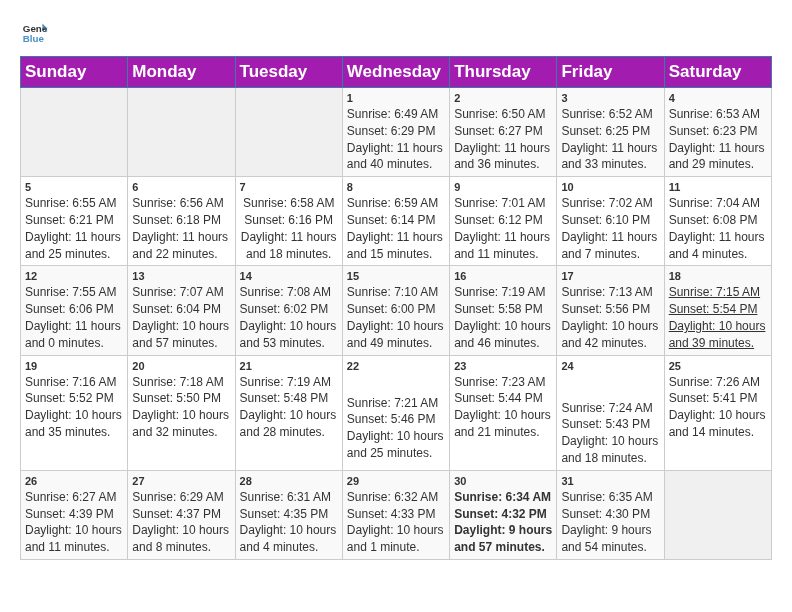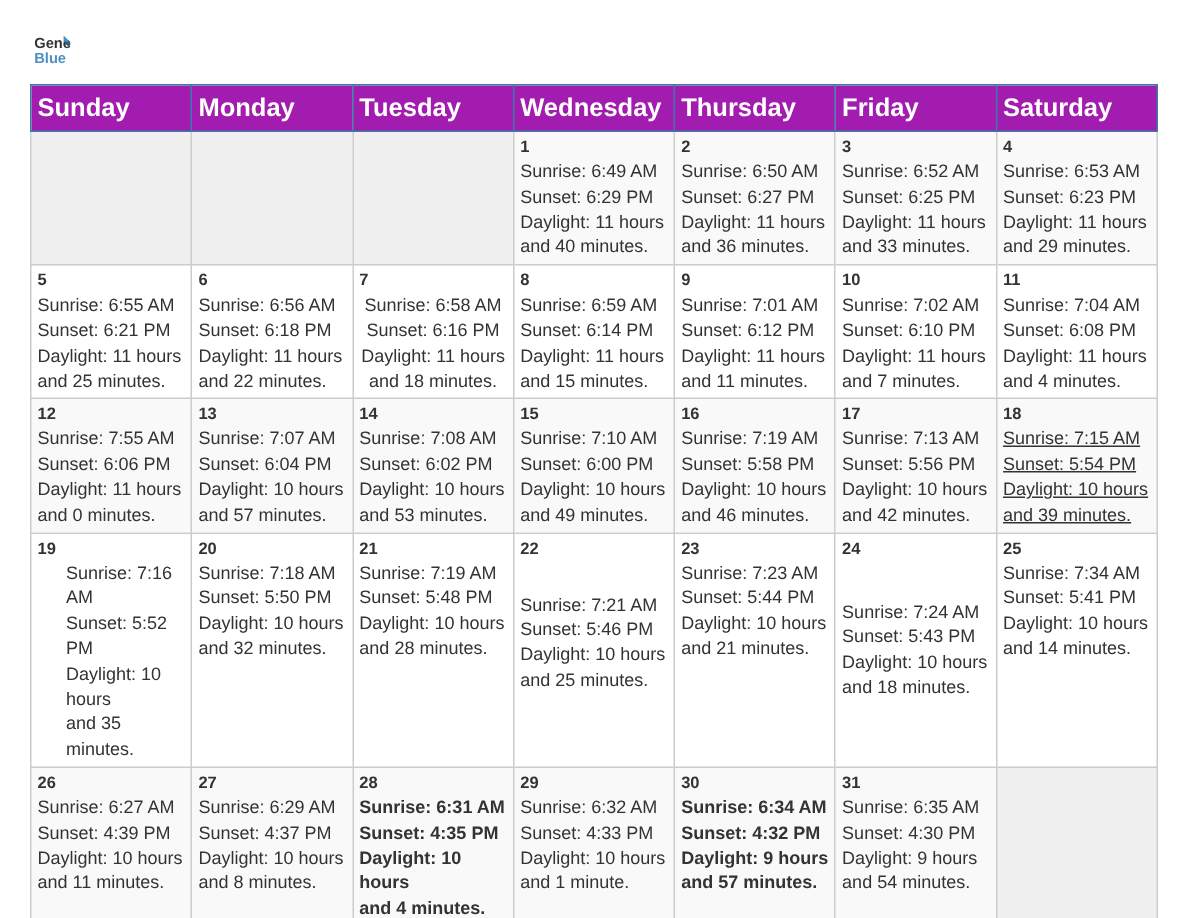--- a/index.html
+++ b/index.html
@@ -252,21 +252,21 @@
             <span class="day-num">18</span>
             <div class="day-info" style="white-space: pre-line; text-decoration: underline;">Sunrise: 7:15 AM
 Sunset: 5:54 PM
 Daylight: 10 hours
 and 39 minutes.</div>
           </td>
         </tr>
         <tr>
           <td>
             <span class="day-num">19</span>
-            <div class="day-info" style="white-space: pre-line; margin-left: 19px;">Sunrise: 7:16 AM
+            <div class="day-info" style="white-space: pre-line;">Sunrise: 7:16 AM
 Sunset: 5:52 PM
 Daylight: 10 hours
 and 35 minutes.</div>
           </td>
           <td>
             <span class="day-num">20</span>
             <div class="day-info" style="white-space: pre-line;">Sunrise: 7:18 AM
 Sunset: 5:50 PM
 Daylight: 10 hours
 and 32 minutes.</div>
@@ -294,21 +294,21 @@
           </td>
           <td>
             <span class="day-num">24</span>
             <div class="day-info" style="white-space: pre-line; margin-top: 28px;">Sunrise: 7:24 AM
 Sunset: 5:43 PM
 Daylight: 10 hours
 and 18 minutes.</div>
           </td>
           <td>
             <span class="day-num">25</span>
-            <div class="day-info" style="white-space: pre-line;">Sunrise: 7:34 AM
+            <div class="day-info" style="white-space: pre-line;">Sunrise: 7:26 AM
 Sunset: 5:41 PM
 Daylight: 10 hours
 and 14 minutes.</div>
           </td>
         </tr>
         <tr>
           <td>
             <span class="day-num">26</span>
             <div class="day-info" style="white-space: pre-line;">Sunrise: 6:27 AM
 Sunset: 4:39 PM
@@ -317,21 +317,21 @@
           </td>
           <td>
             <span class="day-num">27</span>
             <div class="day-info" style="white-space: pre-line;">Sunrise: 6:29 AM
 Sunset: 4:37 PM
 Daylight: 10 hours
 and 8 minutes.</div>
           </td>
           <td>
             <span class="day-num">28</span>
-            <div class="day-info" style="white-space: pre-line; font-weight: bold;">Sunrise: 6:31 AM
+            <div class="day-info" style="white-space: pre-line;">Sunrise: 6:31 AM
 Sunset: 4:35 PM
 Daylight: 10 hours
 and 4 minutes.</div>
           </td>
           <td>
             <span class="day-num">29</span>
             <div class="day-info" style="white-space: pre-line;">Sunrise: 6:32 AM
 Sunset: 4:33 PM
 Daylight: 10 hours
 and 1 minute.</div>

